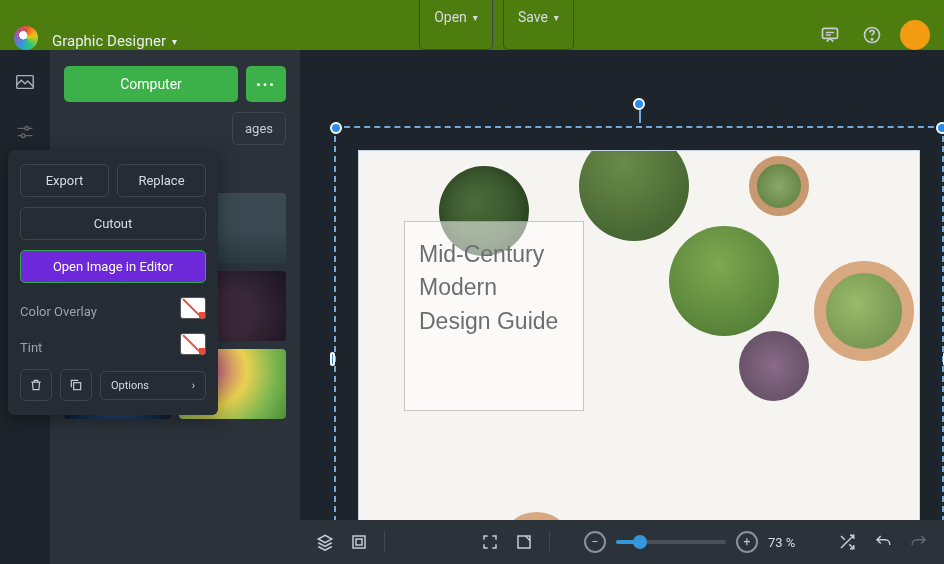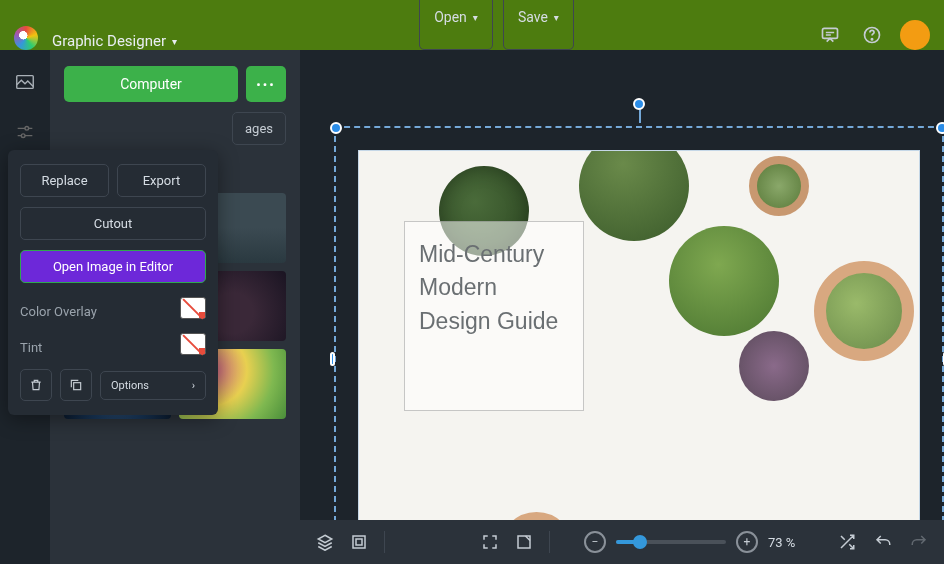--- a/index.html
+++ b/index.html
@@ -178,22 +178,22 @@
         <div class="text-box">
           <div class="txt">Mid-Century Modern Design Guide</div>
         </div>
       </div>
     </div>
   </div>
 </div>
 
 <div class="properties-panel">
   <div class="prop-row">
+    <button class="prop-btn">Export</button>
     <button class="prop-btn">Replace</button>
-    <button class="prop-btn">Export</button>
   </div>
   <button class="prop-btn single">Cutout</button>
   <div style="height:10px"></div>
   <button class="prop-btn single green">Open Image in Editor</button>
   <div class="overlay-row">
     <span>Color Overlay</span>
     <div class="swatch"></div>
   </div>
   <div class="overlay-row">
     <span>Tint</span>

